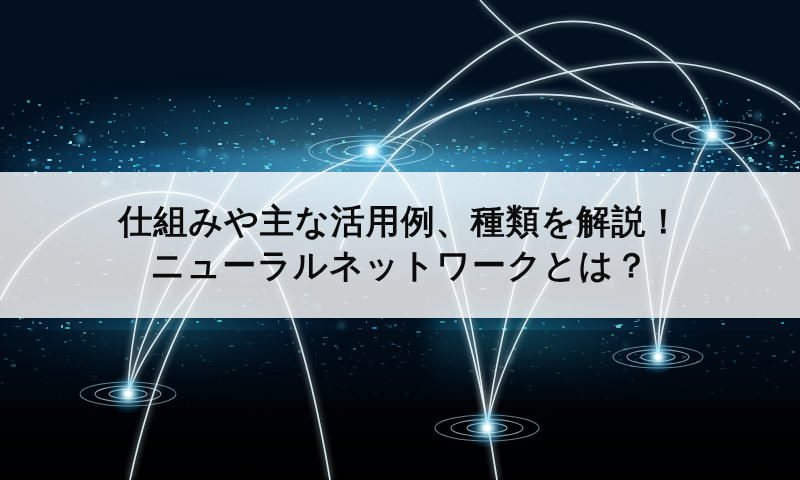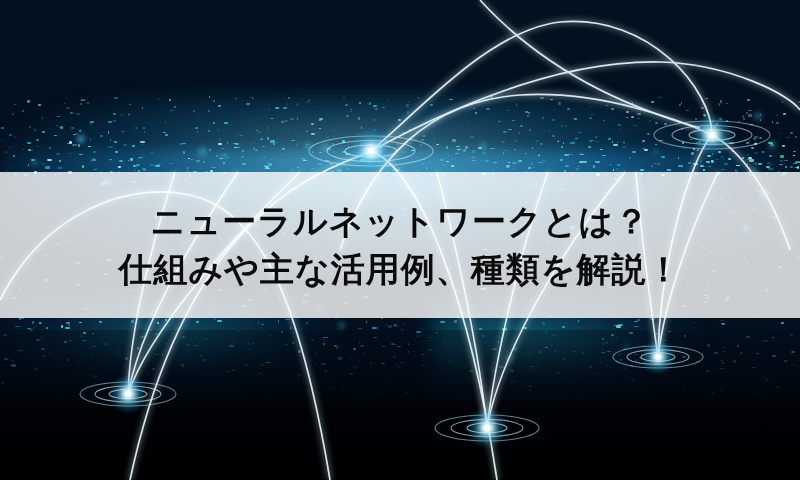--- a/index.html
+++ b/index.html
@@ -1620,17 +1620,17 @@
       <ellipse cx="658" cy="357" rx="45" ry="11" fill="none" stroke="#b5eaff" stroke-width="1.1" opacity=".52"></ellipse>
       <ellipse cx="658" cy="357" rx="31" ry="7.4" fill="none" stroke="#d6f6ff" stroke-width="1.1" opacity=".6"></ellipse>
       <ellipse cx="658" cy="357" rx="17" ry="4.2" fill="none" stroke="#eafcff" stroke-width="1.1" opacity=".68"></ellipse>
       <circle cx="658" cy="357" r="18" fill="url(#nodeGlow)"></circle>
       <circle cx="658" cy="357" r="2.8" fill="#ffffff" filter="url(#glowBig)"></circle>
     </g>
   </svg>
 
   <div class="band"></div>
   <div class="band-inner">
+    <div class="title-line l2">仕組みや主な活用例、種類を解説！</div>
     <div class="title-line l1">ニューラルネットワークとは？</div>
-    <div class="title-line l2">仕組みや主な活用例、種類を解説！</div>
   </div>
 
 </div>
 
 </body></html>

